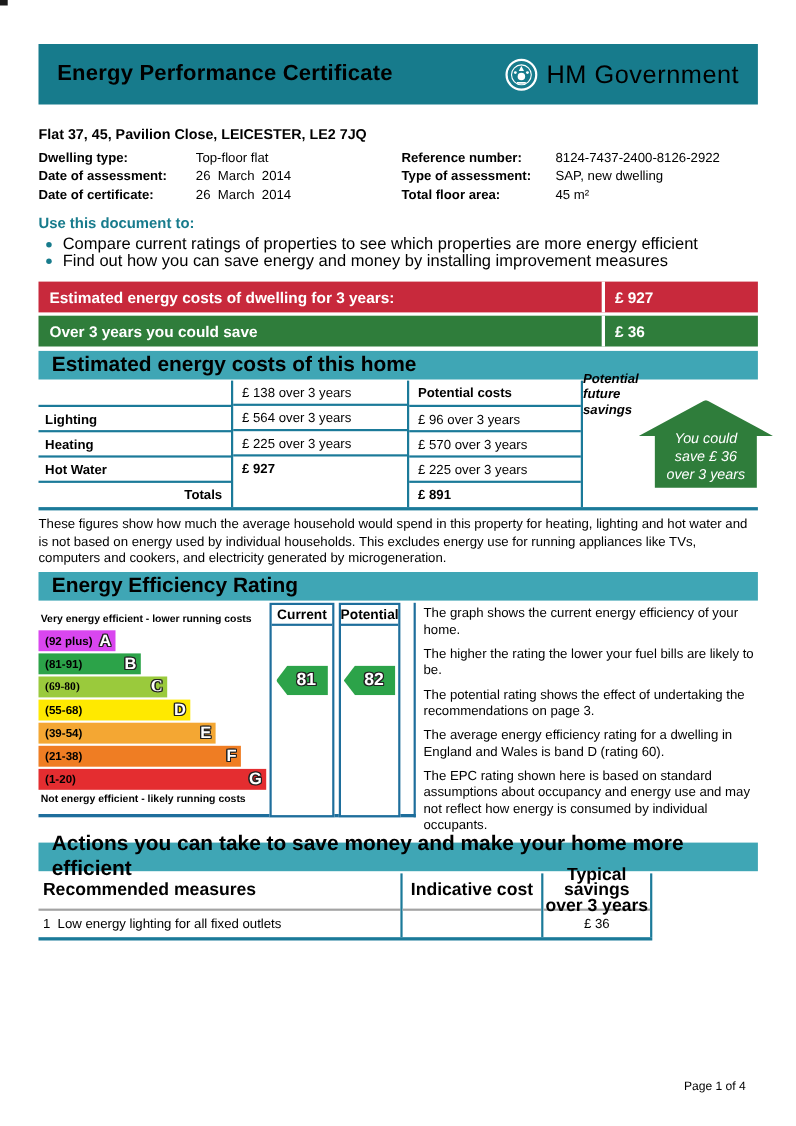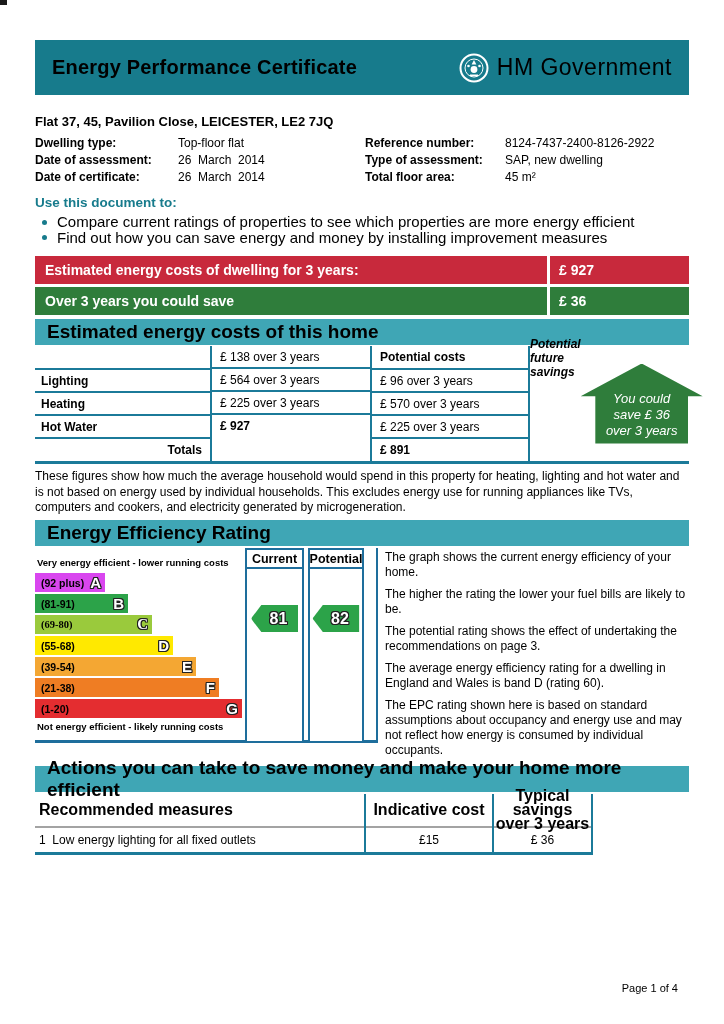--- a/index.html
+++ b/index.html
@@ -261,21 +261,20 @@
 
     <div class="section-banner actions" style="background: rgb(63, 166, 181);">Actions you can take to save money and make your home more efficient</div>
 
     <div class="actions-table">
       <div class="at-col at-col1">
         <div class="at-hdr">Recommended measures</div>
         <div class="at-cell">1  Low energy lighting for all fixed outlets</div>
       </div>
       <div class="at-col at-col2">
         <div class="at-hdr">Indicative cost</div>
-        <div class="at-cell">£15</div>
       </div>
       <div class="at-col at-col3">
         <div class="at-hdr">Typical savings over 3 years</div>
         <div class="at-cell">£ 36</div>
       </div>
     </div>
 
   </div>
 
   <div class="footer">Page 1 of 4</div>

